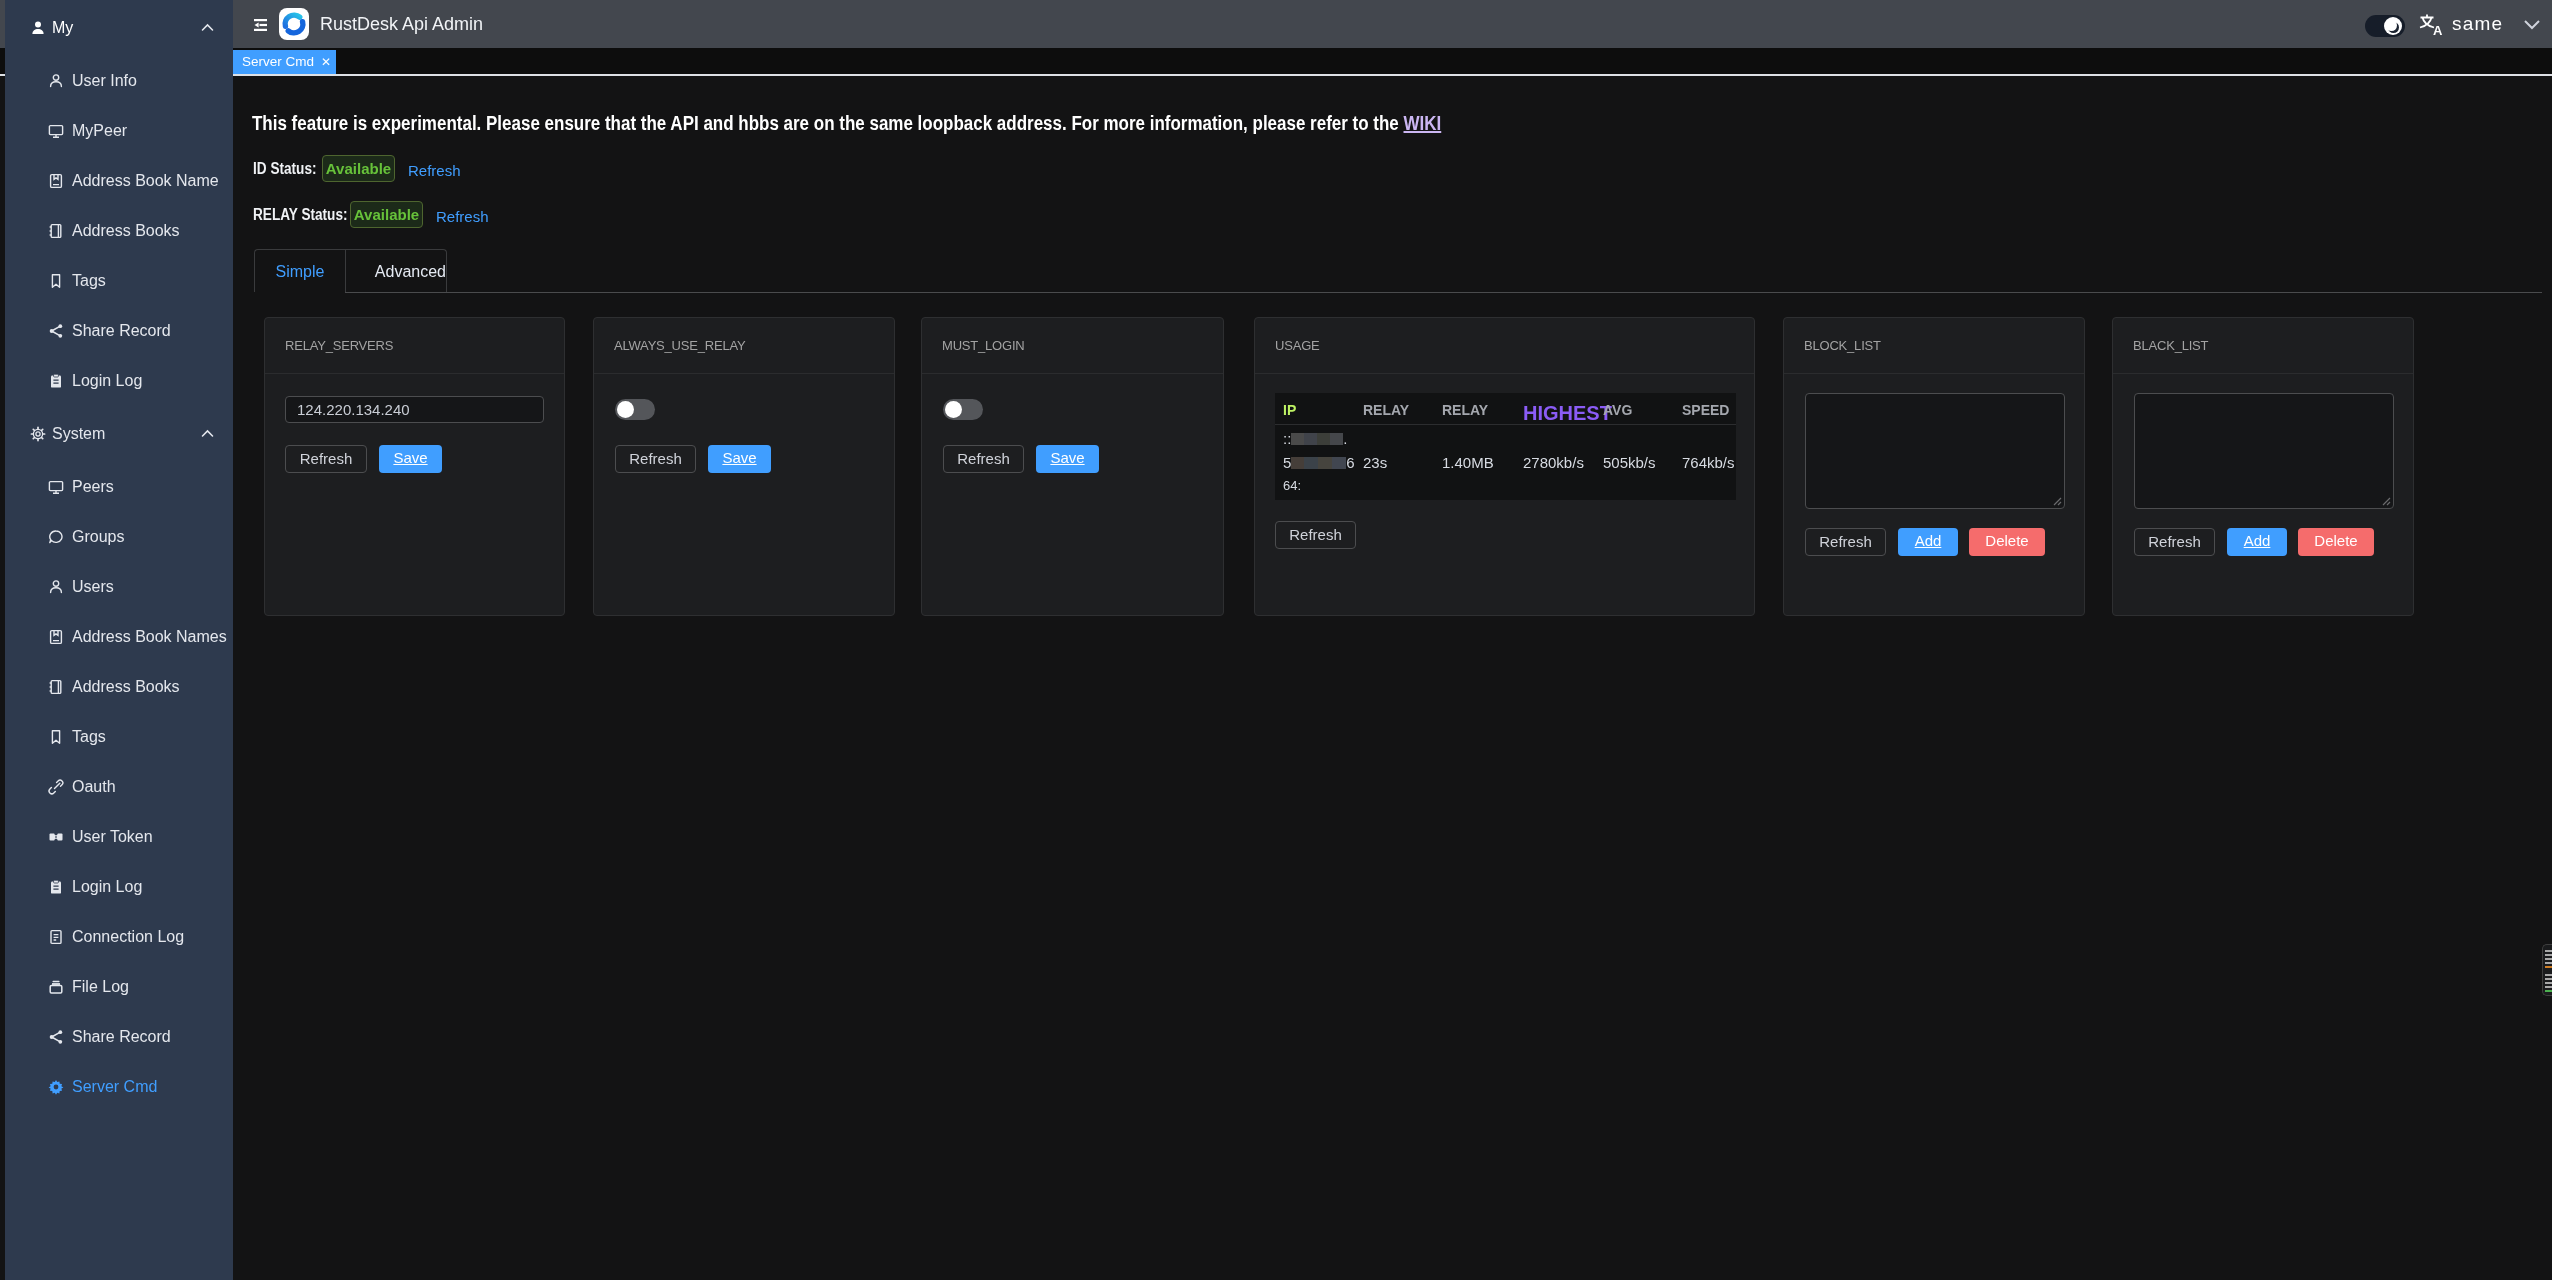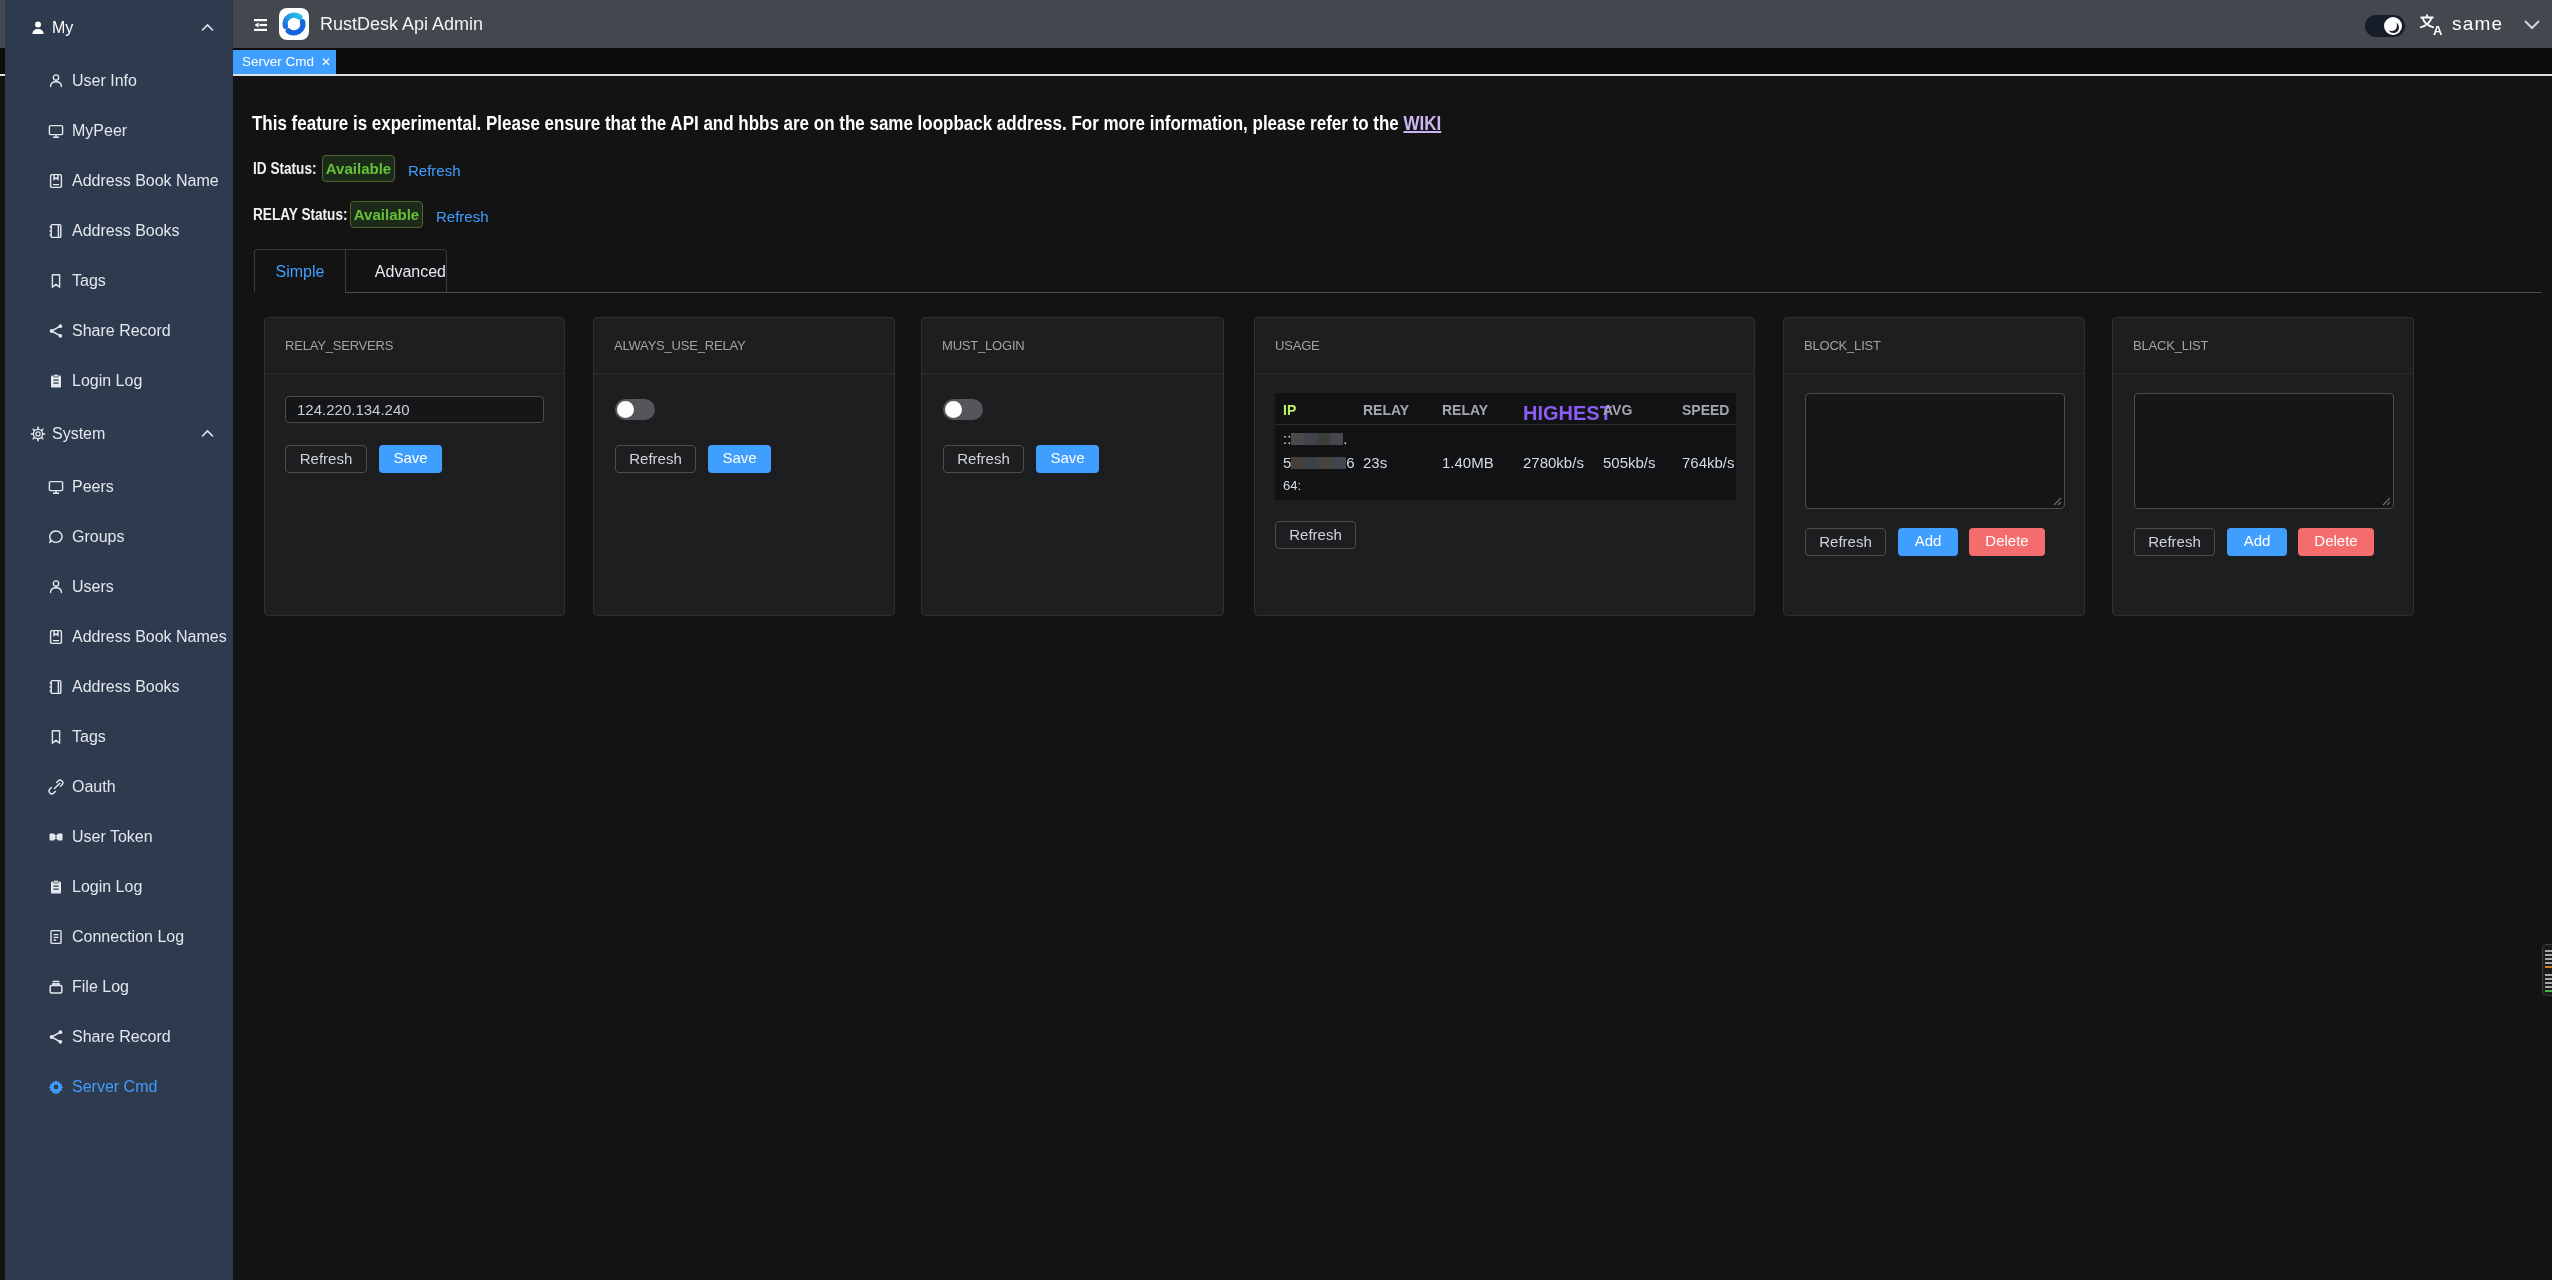--- a/index.html
+++ b/index.html
@@ -34,21 +34,21 @@
 
   
   .card { position:absolute; top:317px; height:299px; background:#1d1e20;
     border:1px solid #2e2f31; border-radius:4px; }
   .card h3 { position:absolute; left:20px; top:0; height:55px; line-height:55px;
     font-size:13px; letter-spacing:-0.2px; font-weight:normal; color:#a3a3a3; white-space:nowrap; }
   .chead { position:absolute; left:0; top:55px; width:100%; border-top:1px solid #2b2c2e; }
   .btn { position:absolute; height:28px; line-height:26px; text-align:center;
     border-radius:4px; font-size:15px; }
   .btn.ghost { border:1px solid #4c4d4f; color:#d0d3da; }
-  .btn.blue { background:#409eff; color:#fff; }
+  .btn.blue { background:#409eff; color:#fff;text-decoration:underline; }
   .btn.red { background:#f56c6c; color:#fff; }
   .input { position:absolute; border:1px solid #4c4d4f; border-radius:4px; background:#151618; }
   .switch { position:absolute; width:40px; height:21px; border-radius:11px; background:#54565a; }
   .switch i { position:absolute; left:2px; top:2px; width:17px; height:17px; border-radius:50%; background:#fff; }
 </style>
 </head>
 <body>
 <div class="abs" id="header"></div>
 <div class="abs" id="tabstrip"></div>
 <div class="abs" id="bluetab">Server Cmd<span class="x">✕</span></div>

